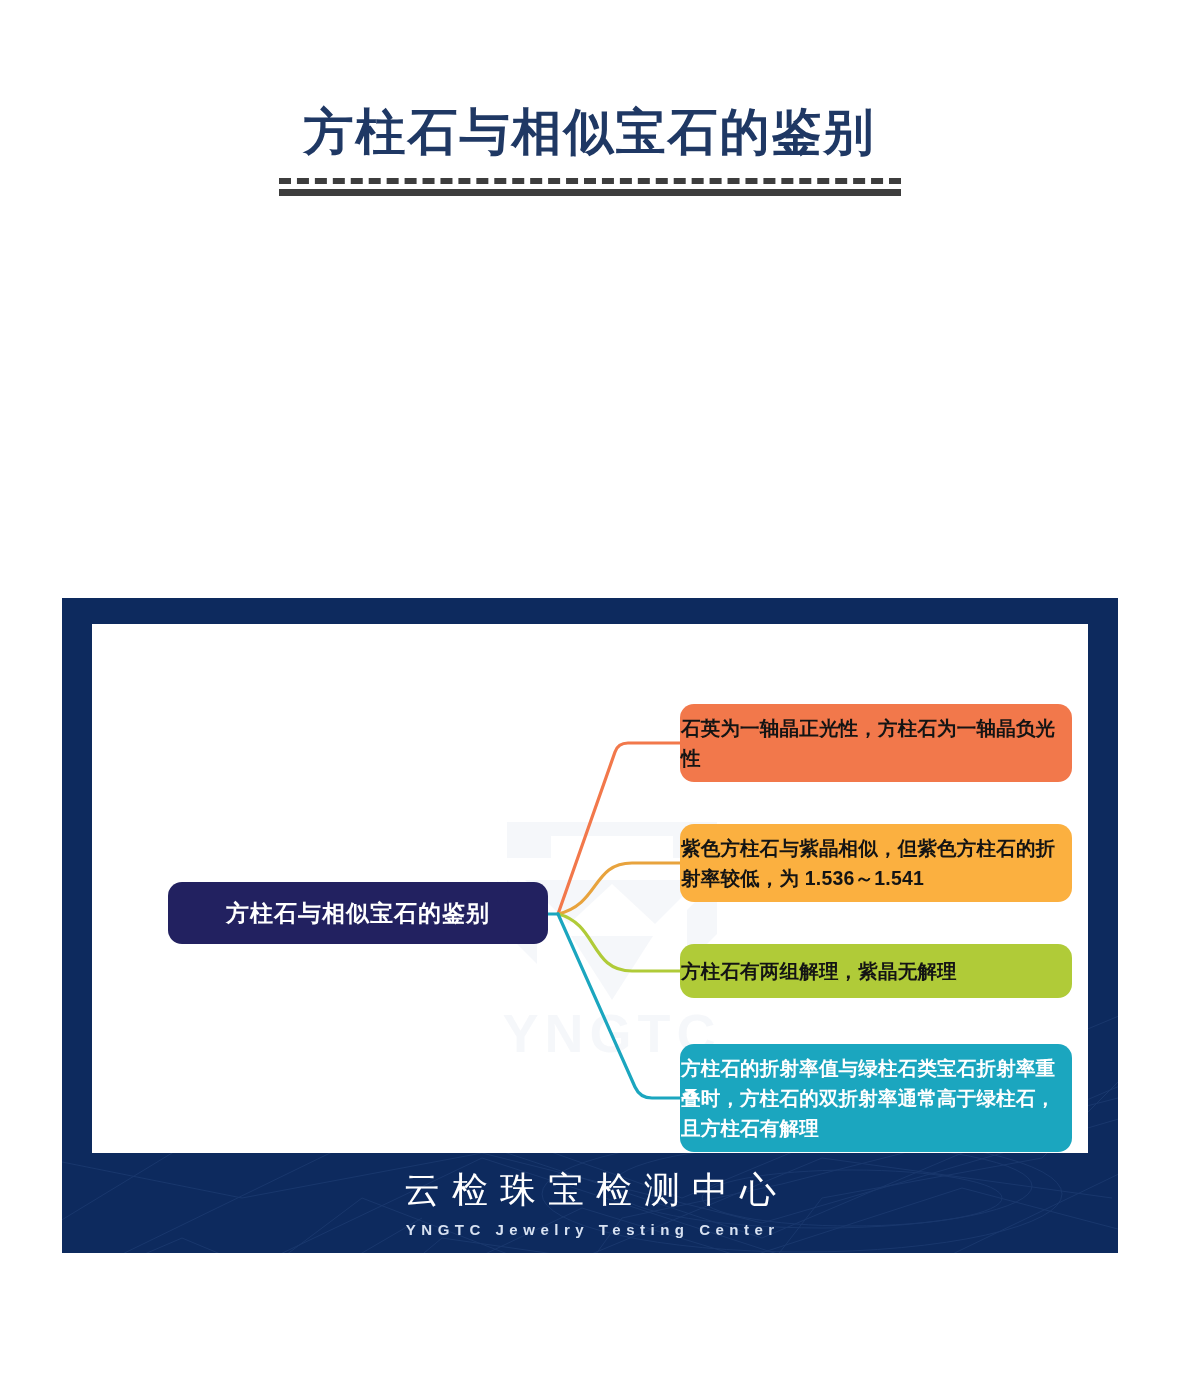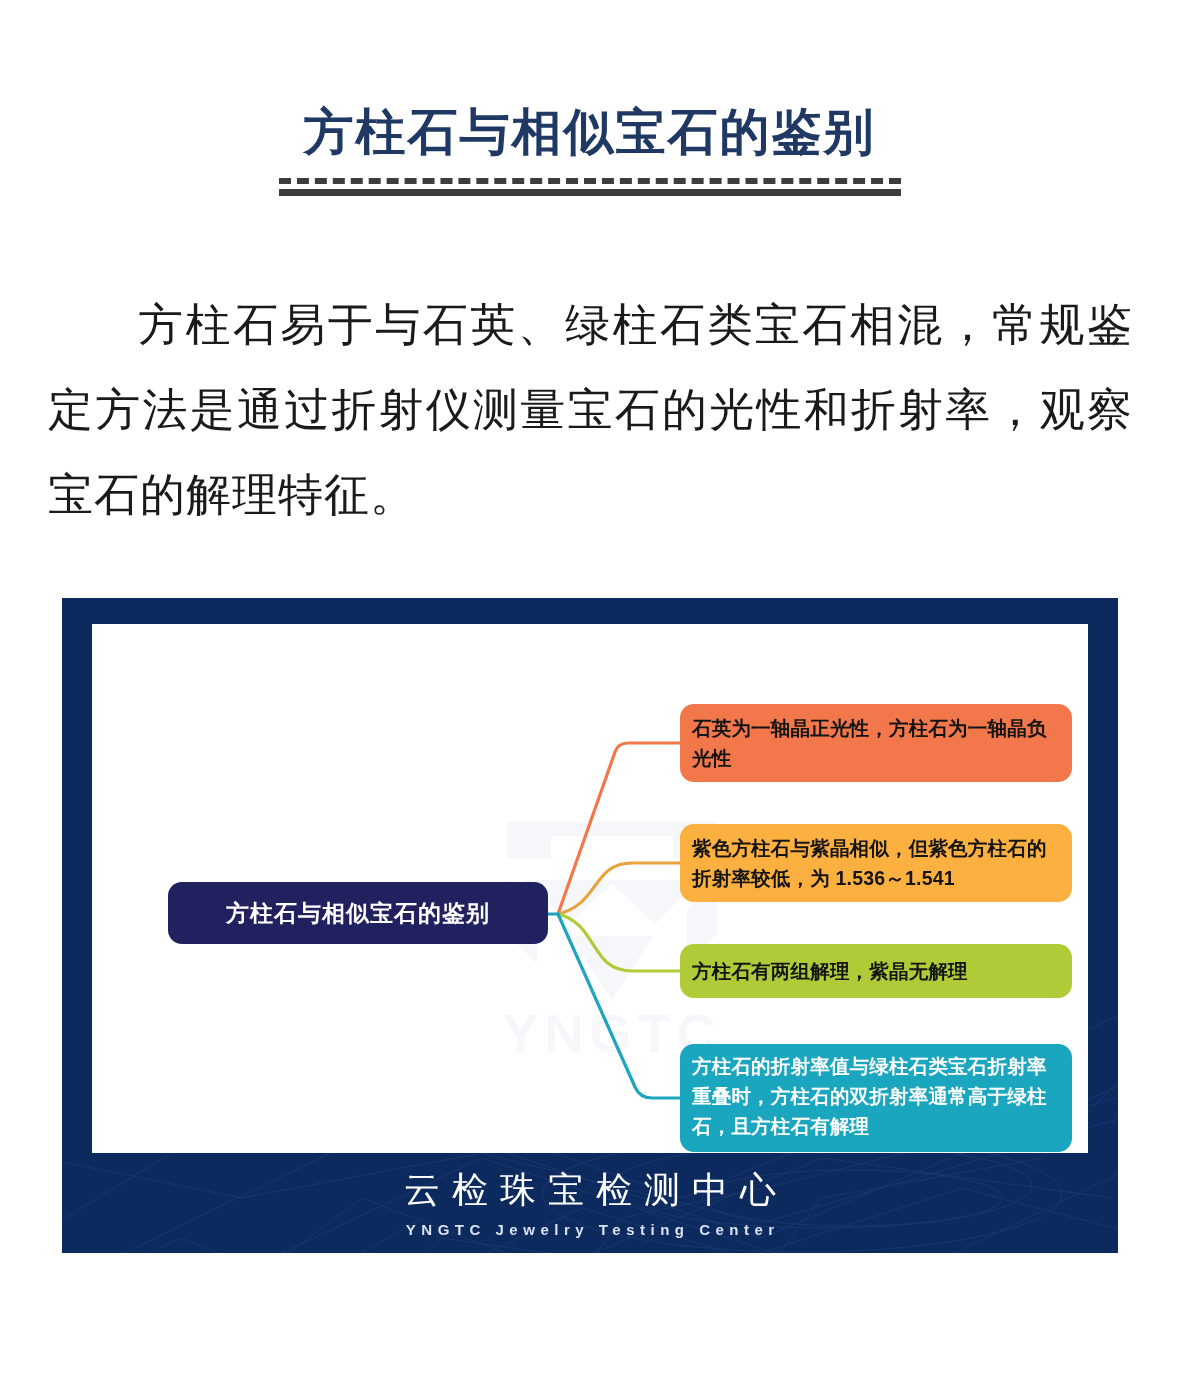--- a/index.html
+++ b/index.html
@@ -132,30 +132,30 @@
     letter-spacing: 1px;
   }
 
   .leaf {
     position: absolute;
     left: 588px;
     width: 392px;
     border-radius: 14px;
     display: flex;
     align-items: center;
-    padding: 0 12px;
+    padding: 0 1px;
     font-size: 19.5px;
     font-weight: bold;
     line-height: 30px;
     letter-spacing: 0.2px;
   }
   .leaf-1 { top: 80px;  height: 78px;  background: #f2784b; color: #141414; }
   .leaf-2 { top: 200px; height: 78px;  background: #fbb040; color: #141414; align-items: center; }
   .leaf-3 { top: 320px; height: 54px;  background: #b0cb38; color: #141414; text-align: right; }
-  .leaf-4 { top: 420px; height: 108px; background: #1ba6bf; color: #ffffff; font-family: Liberation Mono, monospace; }
+  .leaf-4 { top: 420px; height: 108px; background: #1ba6bf; color: #ffffff; }
 
   
   .footer {
     position: absolute;
     left: 0;
     top: 555px;
     width: 1056px;
     height: 100px;
     display: flex;
     flex-direction: column;
@@ -185,21 +185,20 @@
 <div class="page">
 
   <div class="title-block">
     <div class="title-text">方柱石与相似宝石的鉴别</div>
   </div>
   <div class="title-rules">
     <div class="rule-dashed"></div>
     <div class="rule-solid"></div>
   </div>
 
-  <div class="body-para">方柱石易于与石英、绿柱石类宝石相混，常规鉴定方法是通过折射仪测量宝石的光性和折射率，观察宝石的解理特征。</div>
 
   <div class="card">
 
     <svg class="card-mesh" viewBox="0 0 1056 655" preserveAspectRatio="none">
       <g stroke="#4b6ea8" stroke-width="1" fill="none" opacity="0.55">
         <path d="M-30 700 L340 520 L700 640 L1100 470"></path>
         <path d="M-30 640 L250 470 L620 600 L1100 400"></path>
         <path d="M0 760 L420 560 L820 690 L1090 560"></path>
         <path d="M60 780 L300 600 L560 700 L900 590 L1090 640"></path>
         <path d="M120 800 L520 610 L880 720"></path>

